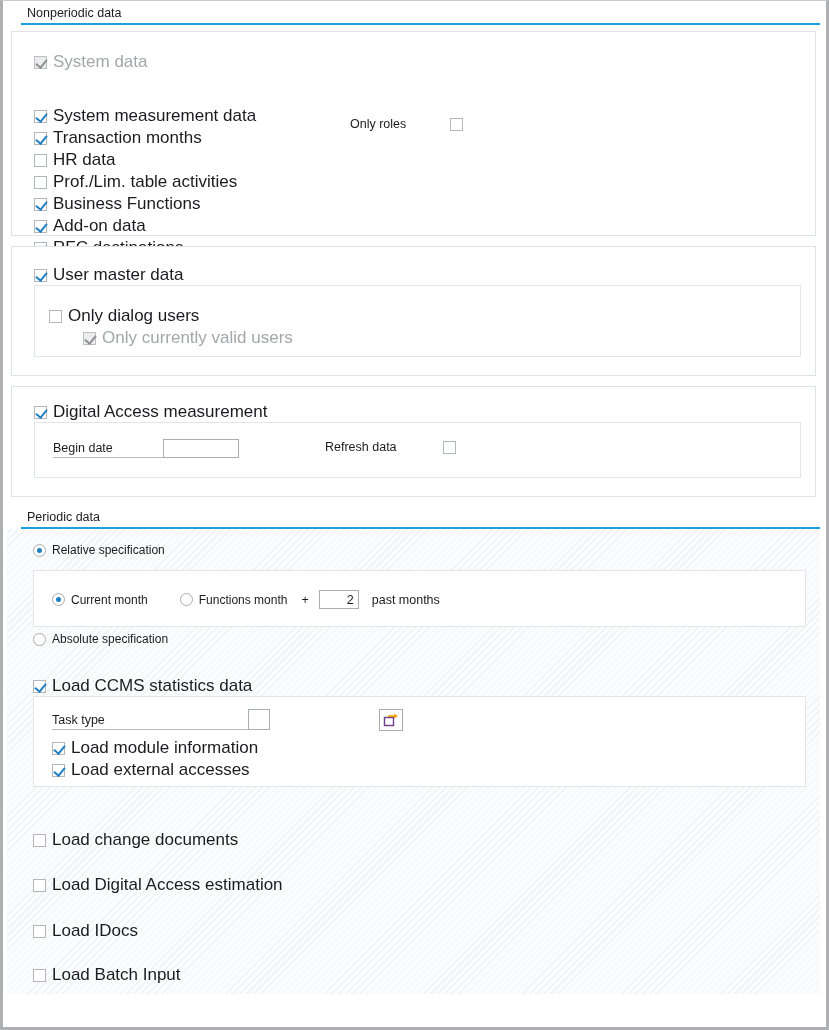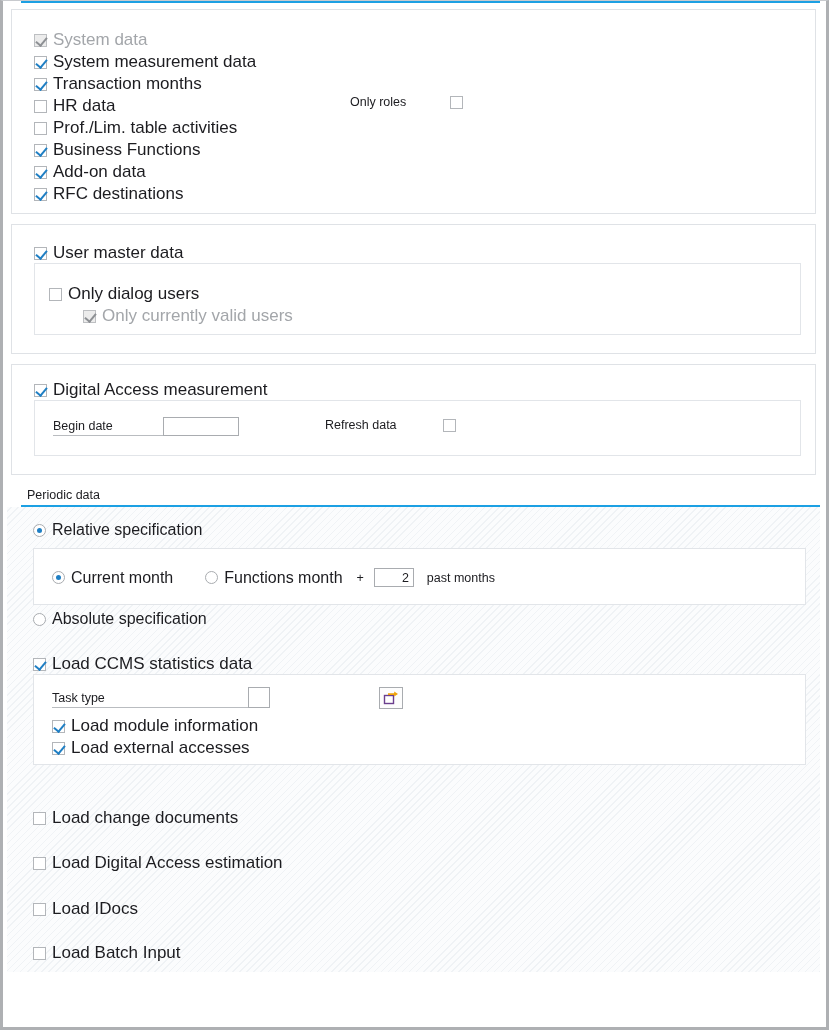--- a/index.html
+++ b/index.html
@@ -122,21 +122,21 @@
   .rb.selected::after {
     content: "";
     position: absolute;
     left: 3px;
     top: 3px;
     width: 5px;
     height: 5px;
     border-radius: 50%;
     background: #1f7fc4;
   }
-  .rb-label { font-size: 16px; white-space: nowrap; }
+  .rb-label { font-size: 12px; white-space: nowrap; }
 
   
   .field-label {
     font-size: 12.5px;
     white-space: nowrap;
     border-bottom: 1px solid #b9bcc0;
     padding-bottom: 2px;
     display: inline-block;
   }
   .plain-label { font-size: 12.5px; white-space: nowrap; }
@@ -167,34 +167,35 @@
     padding: 0;
     cursor: default;
   }
 </style>
 </head>
 <body>
 
 <div id="window">
 
   <div>
+    <div class="section-title">Nonperiodic data</div>
     <div class="section-rule"></div>
 
     <div class="panel hatch" style="height:205px; position:relative; margin-top:6px;">
 
       <div style="position:absolute; left:22px; top:19px;">
 
         <div class="row" style="height:22px;">
           <span class="cb-wrap">
             <span class="cb checked disabled"></span>
             <span class="cb-label dim">System data</span>
           </span>
         </div>
 
-        <div class="row" style="height:22px;">
+        <div class="row" style="height:22px;margin-top:32px;">
           <span class="cb-wrap">
             <span class="cb checked"></span>
             <span class="cb-label">System measurement data</span>
           </span>
         </div>
 
 
         <div class="row" style="height:22px;">
           <span class="cb-wrap">
             <span class="cb checked"></span>

